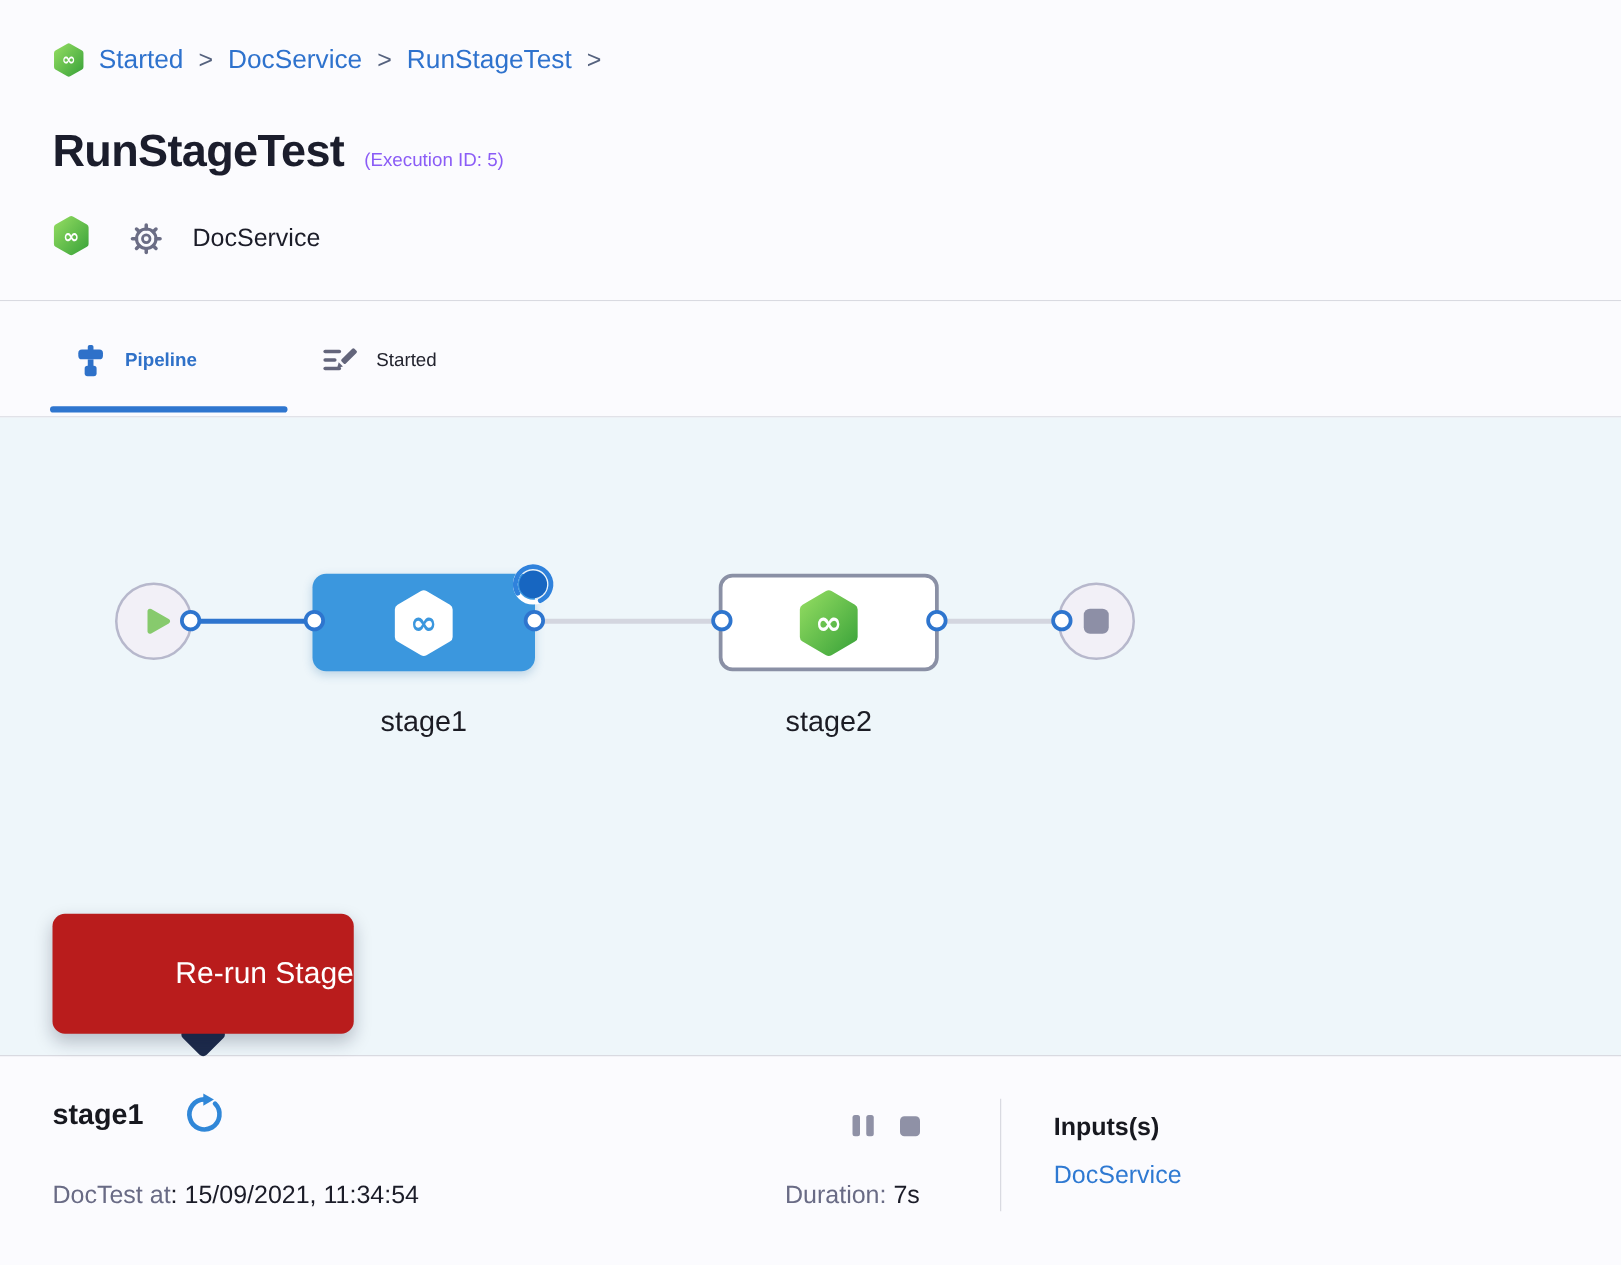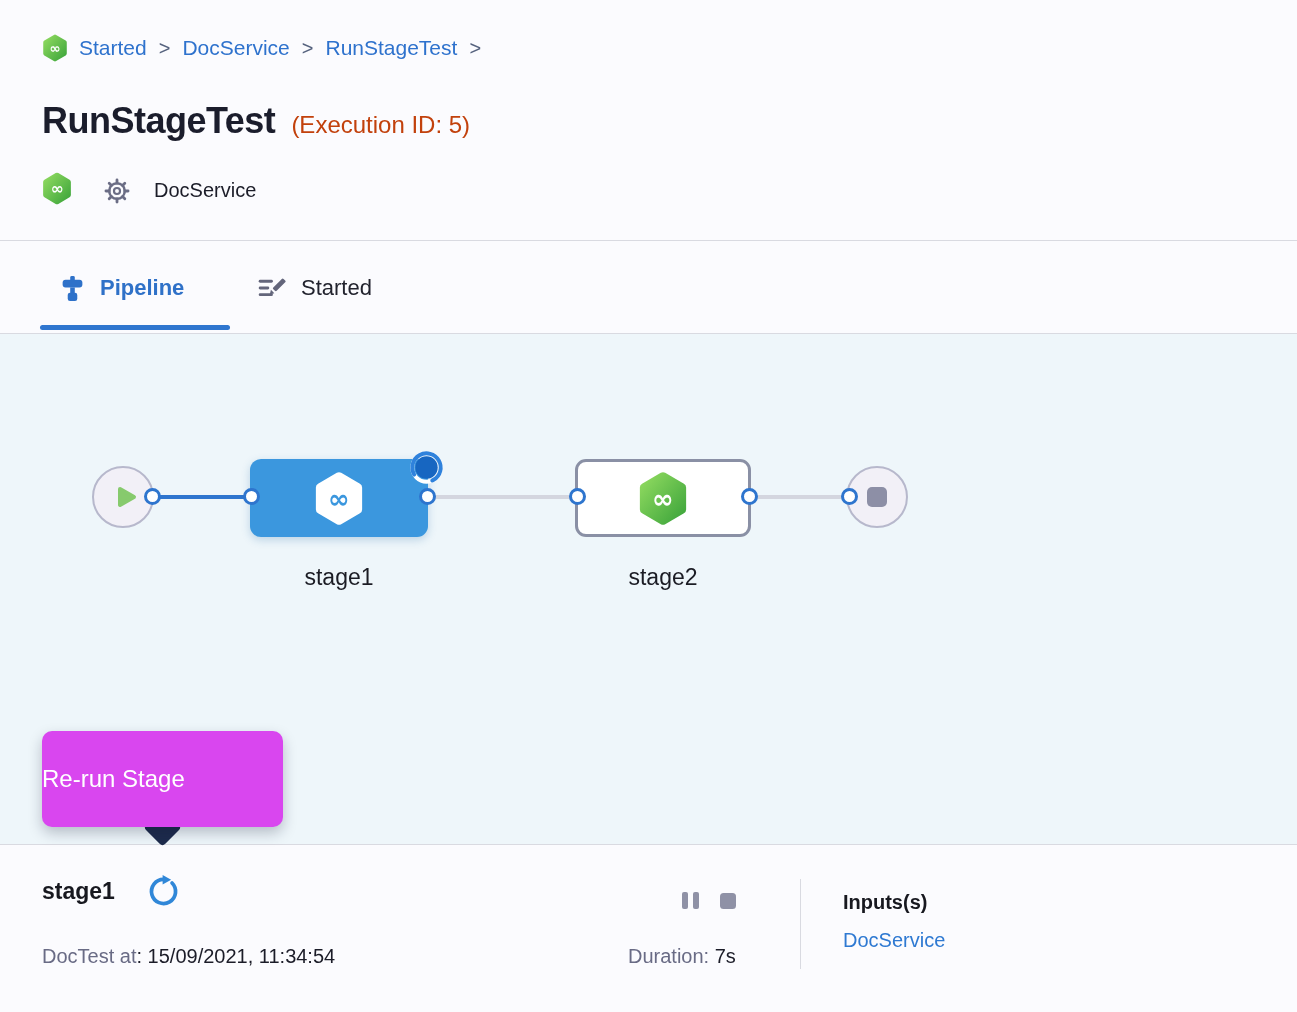--- a/index.html
+++ b/index.html
@@ -26,39 +26,39 @@
     font-size:21px;
   }
   .bc-icon svg { display:block; }
   .breadcrumb a { color:#2E72CD; text-decoration:none; cursor:pointer; }
   .bc-sep { color:#55627E; font-size:20px; padding:0 1px; }
   .title-row {
     position:absolute; top:100px; left:42px;
     display:flex; align-items:baseline; gap:16px;
   }
   .title-row h1 { font-size:36px; font-weight:700; color:#1B1D2C; letter-spacing:-0.5px; }
-  .exec-id { font-size:24px; color:#c2410c; }
+  .exec-id { font-size:15px; color:#8b5cf6; }
   .service-row {
     position:absolute; top:172px; left:42px;
     display:flex; align-items:center;
   }
   .service-row .svc-hex { margin-right:32px; }
   .service-row .svc-gear { margin-right:24px; display:flex; }
   .svc-name { font-size:20px; color:#1B1C28; }
 
   
   .tabbar {
     position:absolute; top:241px; left:0; width:100%; height:93px;
     background:#FBFBFE;
     border-bottom:1px solid #D9DAE1;
   }
   .tab {
     position:absolute; top:26px; height:42px;
     display:flex; align-items:center; gap:15px;
-    cursor:pointer; font-size:22px;
+    cursor:pointer; font-size:15px;
   }
   .tab-pipeline { left:60px; color:#2F71C8; font-weight:700; }
   .tab-inputs  { left:257px; color:#22232E; font-weight:400; }
   .tab-ic { display:flex; }
   .tab-underline {
     position:absolute; left:40px; top:84px; width:190px; height:5px;
     background:#2F76CF; border-radius:3px;
   }
 
   
@@ -109,22 +109,22 @@
   .label-stage1 { left:250px; width:178px; }
   .label-stage2 { left:575px; width:176px; }
 
   
   .tooltip {
     position:absolute; left:42px; top:731px; width:241px; height:96px;
     z-index:20;
   }
   .tooltip-body {
     position:absolute; inset:0;
-    background:#d946ef; border-radius:10px;
-    display:flex; align-items:center; justify-content:flex-start;
+    background:#b91c1c; border-radius:10px;
+    display:flex; align-items:center; justify-content:flex-end;
     color:#FFFFFF; font-size:24px;
     box-shadow:0 6px 14px rgba(15,25,50,0.25);
     z-index:2;
   }
   .tooltip-caret {
     position:absolute; left:107px; top:83px; width:27px; height:27px;
     background:#1D2B4C; border-radius:4px;
     transform:rotate(45deg);
     z-index:1;
   }

